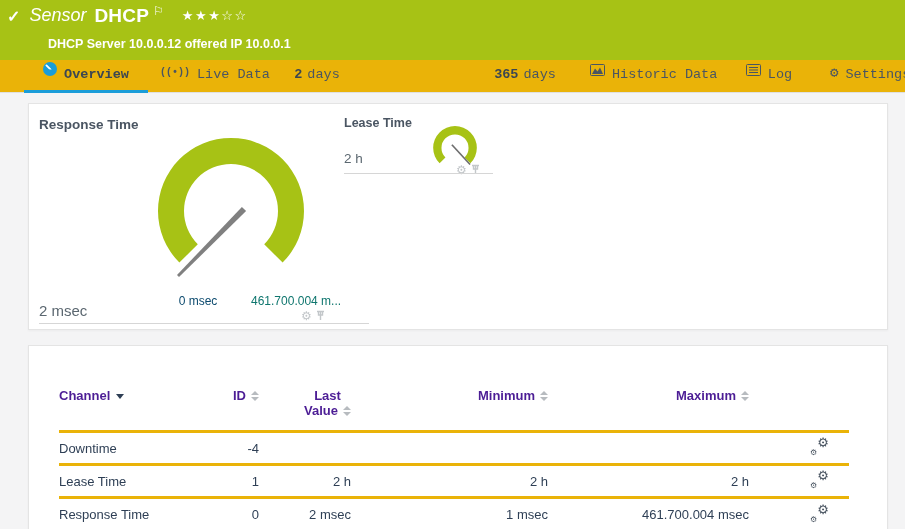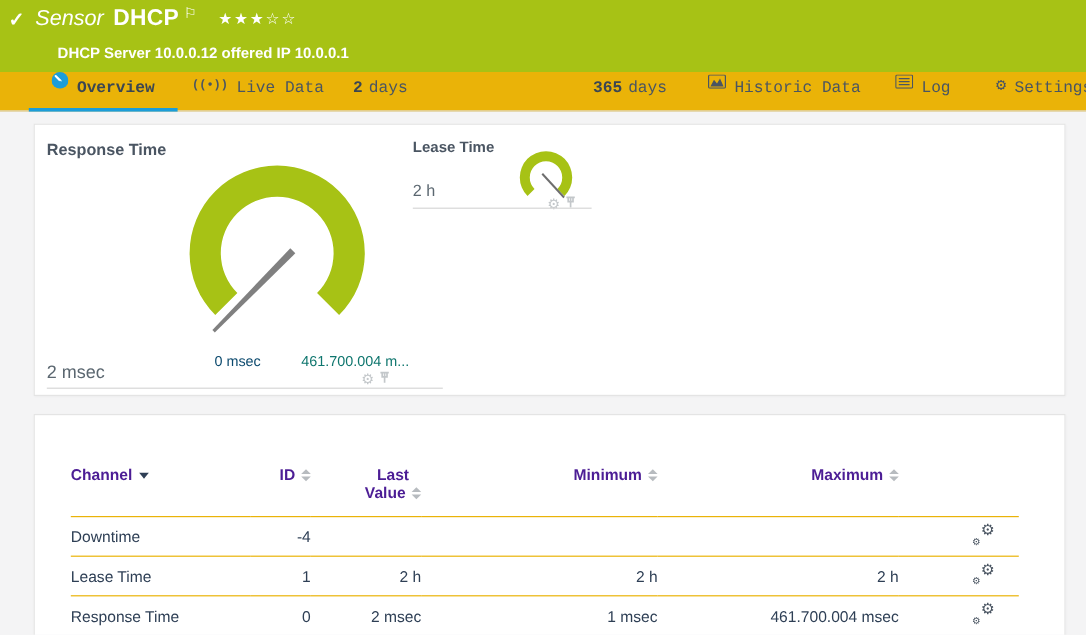--- a/index.html
+++ b/index.html
@@ -75,21 +75,21 @@
   }
   table.channels col.c-channel{width:150px} table.channels col.c-id{width:50px}
   table.channels col.c-last{width:92px} table.channels col.c-min{width:197px}
   table.channels col.c-max{width:201px} table.channels col.c-gear{width:100px}
   table.channels th {
     font-weight:bold; text-align:right; vertical-align:top;
     padding:6px 0 12px 0; color:#4c1d95; cursor:pointer; white-space:nowrap;
   }
   table.channels th.h-channel { text-align:left; }
   table.channels td {
-    height:33px; text-align:right; border-top:1px solid #eab308; padding:0;
+    height:33px; text-align:right; border-top:3px solid #eab308; padding:0;
     white-space:nowrap;
   }
   table.channels td.d-channel { text-align:left; }
   table.channels td.d-gear { text-align:right; padding-right:20px; }
   .hdr-2line { display:inline-block; text-align:center; }
   .caret { display:inline-block; margin-left:6px; width:0; height:0;
     border-left:4px solid transparent; border-right:4px solid transparent;
     border-top:5px solid #2e3f55; vertical-align:middle; }
   .sort { display:inline-block; vertical-align:middle; margin-left:5px; margin-top:-2px; }
   .sort i { display:block; width:0; height:0;

